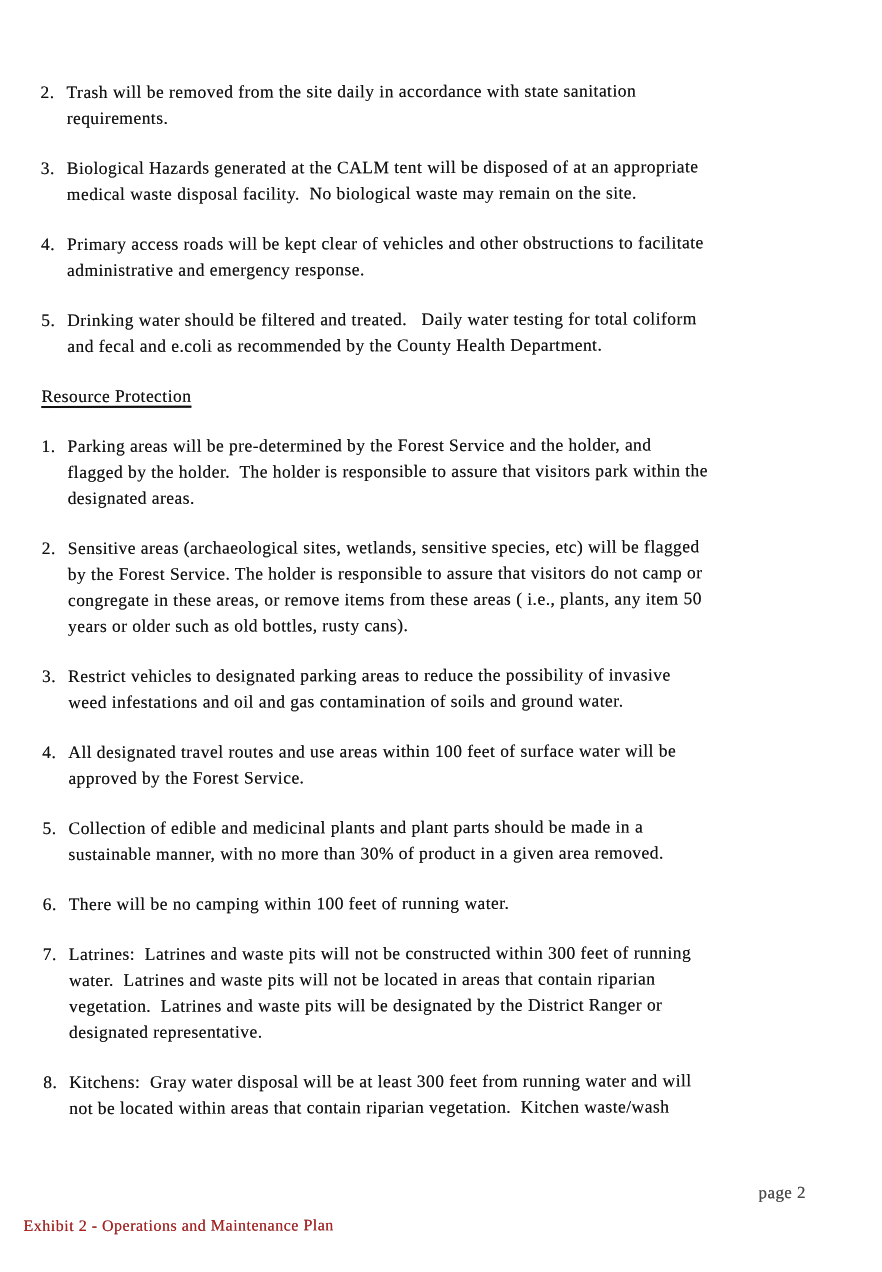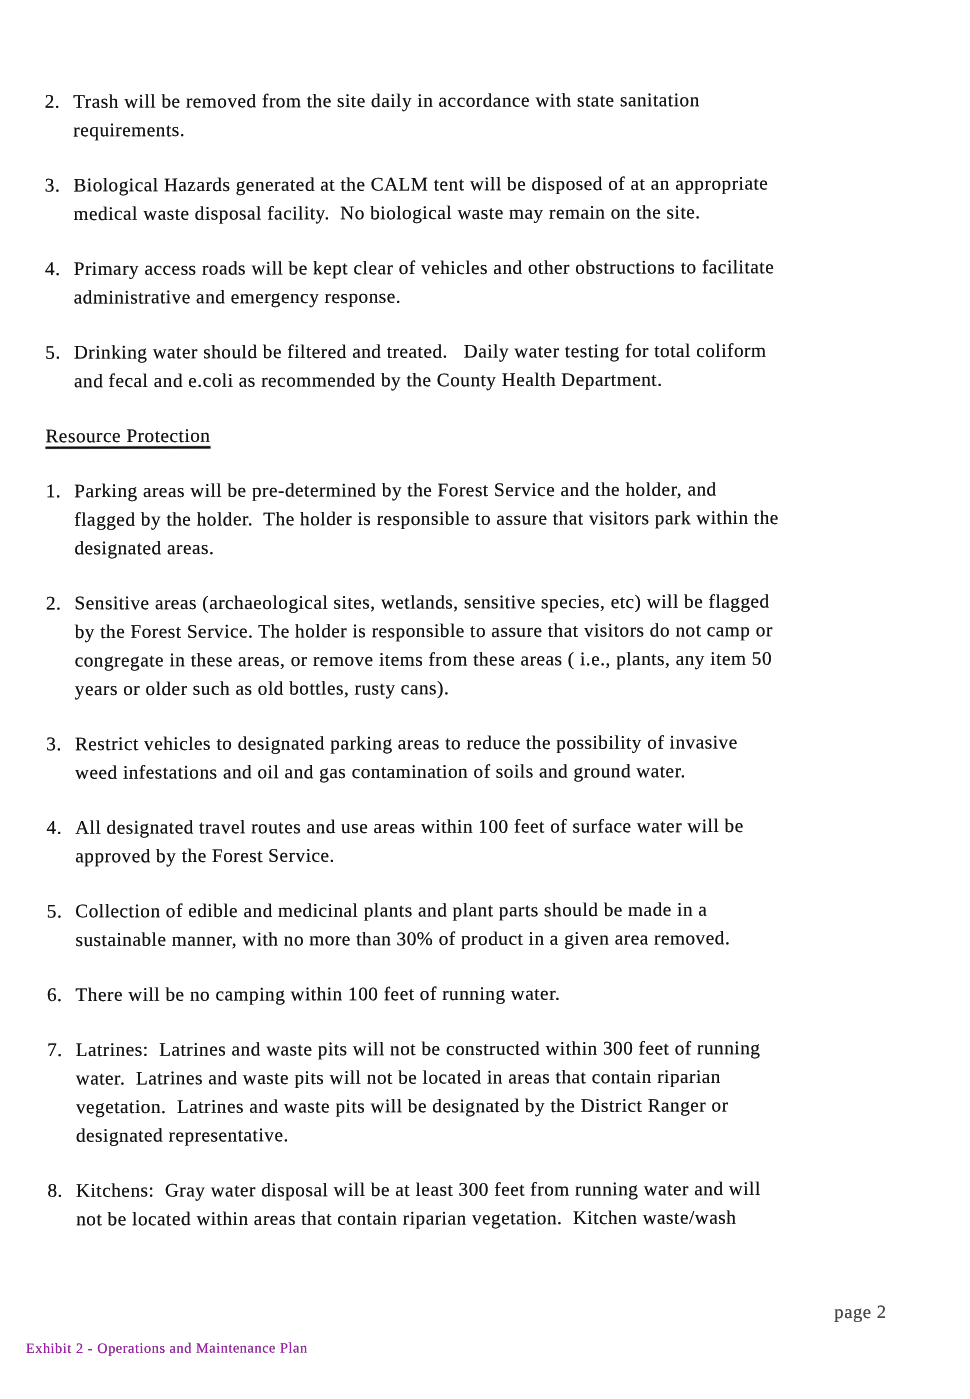--- a/index.html
+++ b/index.html
@@ -44,23 +44,23 @@
     font-weight: normal;
     text-decoration: underline;
     text-underline-offset: 4px;
     text-decoration-thickness: 1.5px;
     line-height: 26px;
   }
   .footer-left {
     position: absolute;
     left: 22px;
     top: 1212px;
-    font-size: 13px;
+    font-size: 16px;
     letter-spacing: 0.5px;
-    color: #a21caf;
+    color: #b91c1c;
   }
   .footer-right {
     position: absolute;
     left: 757px;
     top: 1181px;
     font-size: 17px;
     color: #4a4a4a;
   }
 </style>
 </head>

